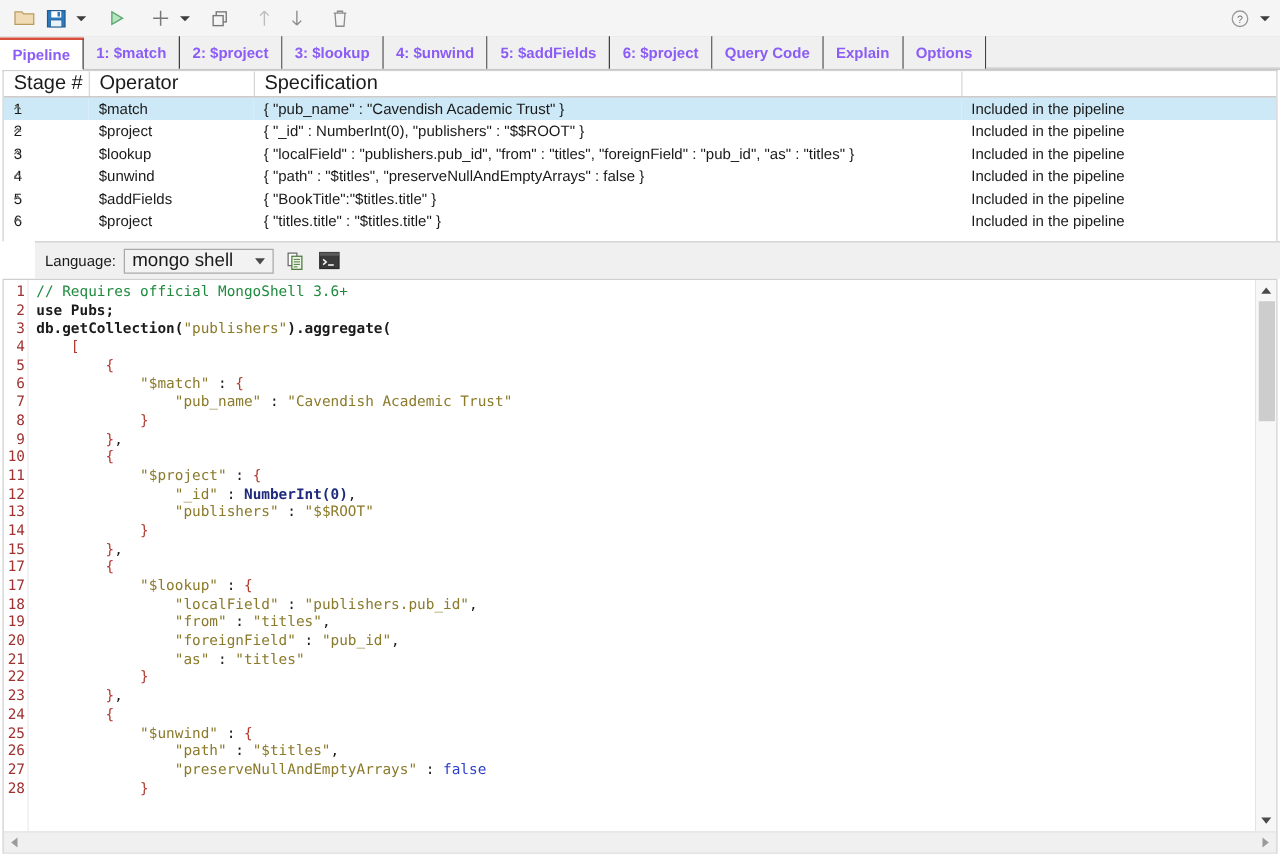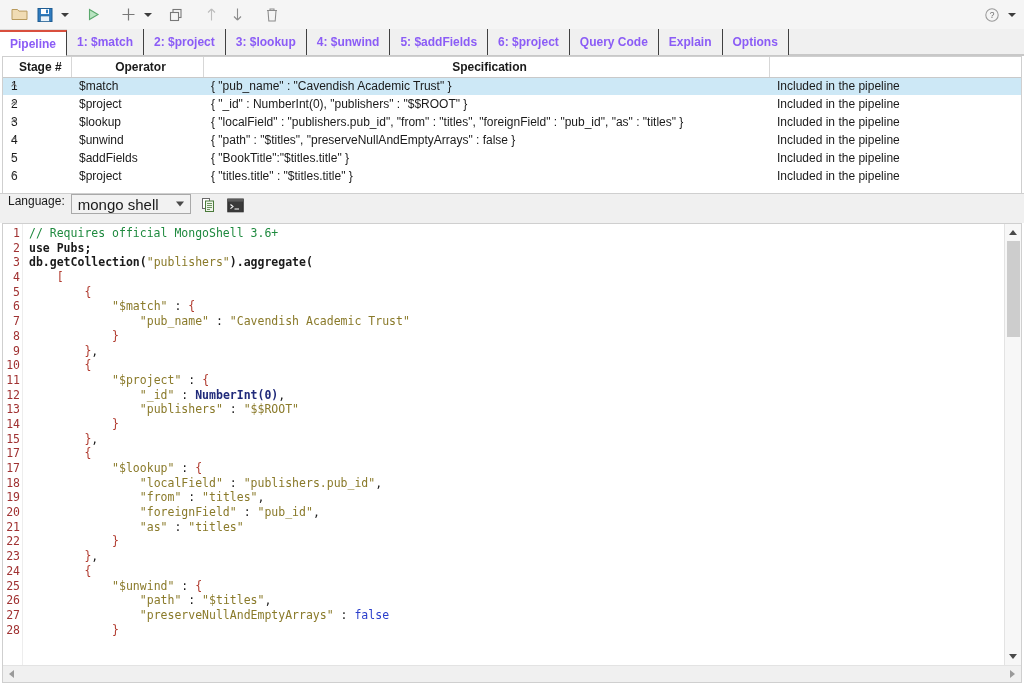--- a/index.html
+++ b/index.html
@@ -95,23 +95,23 @@
     background: #ffffff;
     height: 137px;
     overflow: hidden;
   }
   table.grid { border-collapse: collapse; width: 100%; table-layout: fixed; }
   table.grid th {
     height: 20px;
     background: #ffffff;
     border-right: 1px solid #d7d7d7;
     border-bottom: 1px solid #c9c9c9;
-    text-align: center;
-    font-weight: bold;
-    font-size: 12px;
+    text-align: left;
+    font-weight: normal;
+    font-size: 16px;
     padding-left: 8px;
     color: #1a1a1a;
   }
   table.grid th.last { border-right: none; }
   table.grid td {
     height: 18px;
     font-size: 12px;
     padding-left: 8px;
     color: #1a1a1a;
     border: none;
@@ -131,23 +131,24 @@
   .col-stage { width: 68px; }
   .col-op { width: 132px; }
   .col-spec { width: 566px; }
   .col-inc { width: auto; }
 
   
   .langbar {
     flex: 0 0 30px;
     background: #f0f0f0;
     border-top: 1px solid #cfcfcf;
-    display: flex; align-items: flex-start;
+    display: flex; align-items: center;
     padding-left: 8px;
     gap: 6px;
+    margin-left: 28px;
   }
   .lang-label { font-size: 12px; }
   .lang-select {
     width: 120px; height: 20px;
     background: #f2f2f2;
     border: 1px solid #a9a9a9;
     display: flex; align-items: center;
     font-size: 15px;
     padding-left: 6px;
     position: relative;

